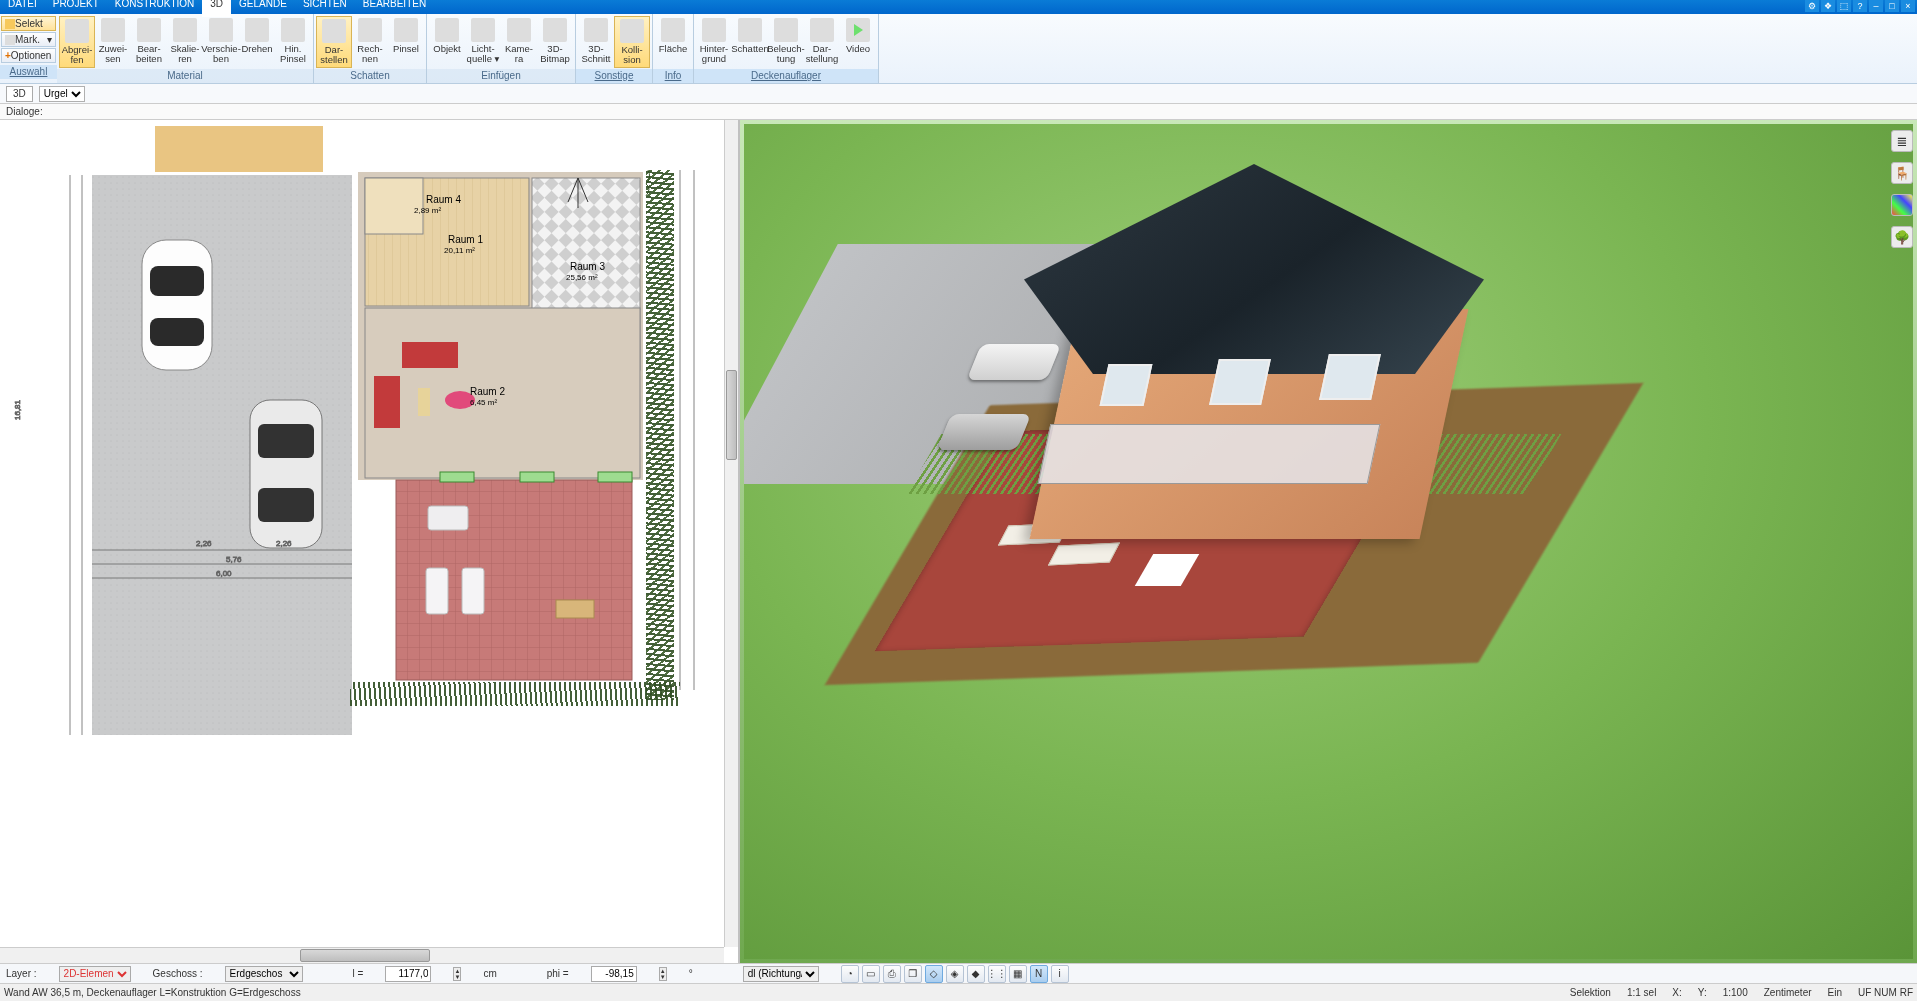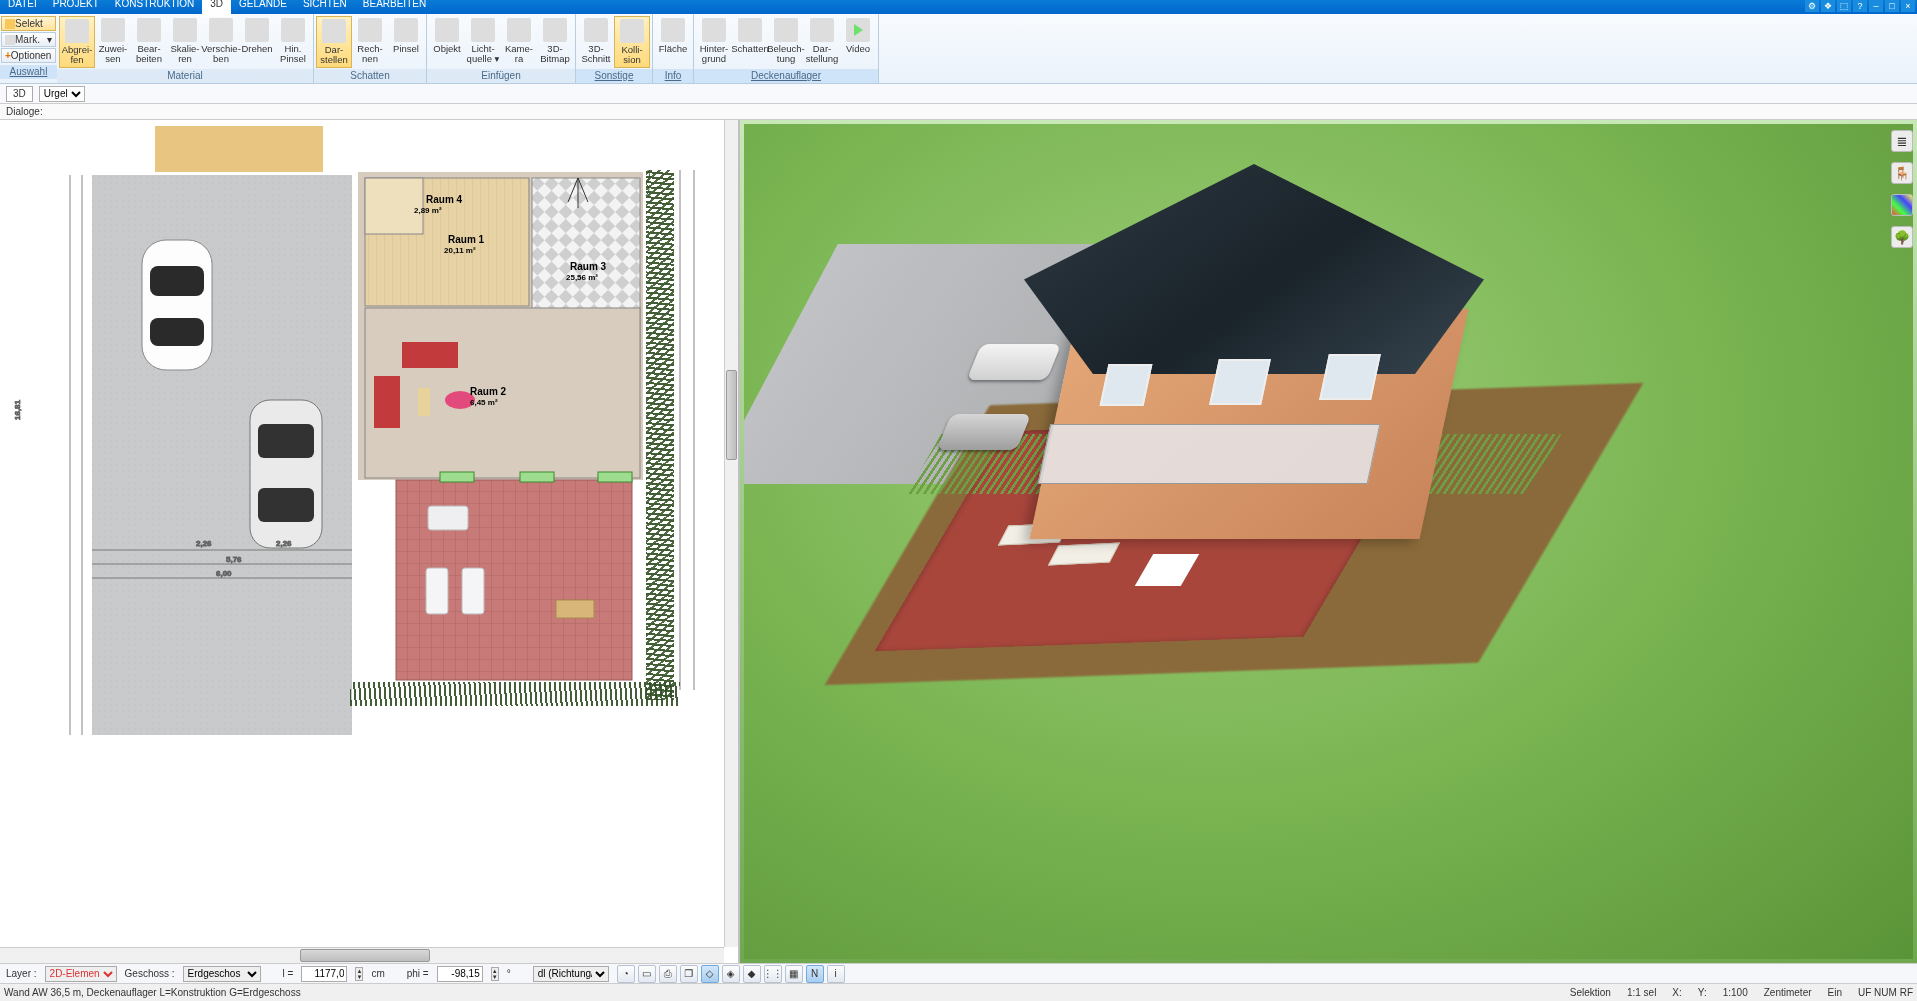--- a/index.html
+++ b/index.html
@@ -35,21 +35,21 @@
 .i-house{background:linear-gradient(#fff,#dce5ef);} .i-play{background:radial-gradient(circle,#333,#000);position:relative;}
 .i-play::after{content:'';position:absolute;left:8px;top:6px;border-left:9px solid #6ee06e;border-top:6px solid transparent;border-bottom:6px solid transparent;}
 
 
 .subbar { height:20px; background:#f7f9fc; border-bottom:1px solid #ccc; display:flex; align-items:center; padding:0 6px; gap:6px; font-size:10px; }
 .subbar select,.subbar input { font-size:10px; height:16px; border:1px solid #b0b0b0; background:#fff; }
 .dlgbar { height:16px; border-bottom:1px solid #ccc; padding:0 6px; font-size:10px; line-height:16px; background:#fafafa; }
 
 
 .workspace { position:absolute; top:120px; left:0; right:0; bottom:38px; display:flex; }
-.view2d { width:740px; border-right:2px solid #c0c0c0; background:#fff; position:relative; overflow:hidden;font-weight:bold; }
+.view2d { width:740px; border-right:2px solid #c0c0c0; background:#fff; position:relative; overflow:hidden; }
 .view2d .scrollv { position:absolute; right:0; top:0; bottom:16px; width:14px; background:#f0f0f0; border-left:1px solid #ccc; }
 .view2d .scrollv .thumb { position:absolute; left:1px; right:1px; top:250px; height:90px; background:linear-gradient(90deg,#d8d8d8,#bebebe); border:1px solid #999; border-radius:2px;}
 .view2d .scrollh { position:absolute; left:0; right:14px; bottom:0; height:16px; background:#f0f0f0; border-top:1px solid #ccc; }
 .view2d .scrollh .thumb { position:absolute; top:1px; bottom:1px; left:300px; width:130px; background:linear-gradient(#d8d8d8,#bebebe); border:1px solid #999; border-radius:2px;}
 
 .plan-svg { position:absolute; left:0; top:0; }
 
 .view3d { flex:1; position:relative; background:linear-gradient(#c8e8b8,#6fa84f); }
 .render { position:absolute; inset:4px; background:#6fa84f; overflow:hidden; }
 .ground { position:absolute; inset:0; background:radial-gradient(ellipse at 40% 35%,#9fcf7a 0%,#7ab552 50%,#5a9438 100%); }
@@ -61,21 +61,21 @@
 .roof { position:absolute; left:280px; top:40px; width:460px; height:210px; background:linear-gradient(145deg,#2e3942 0%,#1a232a 55%,#374650 100%); clip-path:polygon(50% 0%,100% 55%,85% 100%,15% 100%,0% 55%); filter:drop-shadow(0 6px 6px rgba(0,0,0,.35)); }
 .car { position:absolute; width:80px; height:36px; border-radius:8px; background:linear-gradient(#f4f4f4,#d0d0d0); box-shadow:0 2px 3px rgba(0,0,0,.4); transform:skewX(-22deg);}
 .car.c2{ background:linear-gradient(#d6d6d6,#9e9e9e);}
 .grass-row{position:absolute;left:180px;top:310px;width:620px;height:60px;background:repeating-linear-gradient(95deg,#6ea043 0 3px,transparent 3px 7px);transform:skewX(-30deg);}
 .lounger{position:absolute;width:60px;height:20px;background:#f2efe6;border:1px solid #cfc8b6;transform:skewX(-30deg) rotate(-3deg);}
 .table3d{position:absolute;width:46px;height:32px;background:#fff;transform:skewX(-30deg);}
 .right-tools { position:absolute; right:4px; top:10px; display:flex; flex-direction:column; gap:10px; }
 .right-tools span { width:22px; height:22px; background:#ececec; border:1px solid #bbb; border-radius:3px; display:flex; align-items:center; justify-content:center; font-size:13px; }
 
 
-.bottombar { position:absolute; left:0; right:0; bottom:18px; height:20px; background:#f5f7fa; border-top:1px solid #ccc; display:flex; align-items:center; gap:8px; padding:0 6px; font-size:10px; }
+.bottombar { position:absolute; left:0; right:0; bottom:18px; height:20px; background:#f5f7fa; border-top:1px solid #ccc; display:flex; align-items:center; gap:22px; padding:0 6px; font-size:10px; }
 .bottombar select,.bottombar input{ font-size:10px; height:16px; border:1px solid #aaa; }
 .bottombar input[type=text]{ width:46px; text-align:right; padding-right:2px;}
 .bb-icons{ display:flex; gap:3px; }
 .bb-icons span{ width:18px; height:18px; background:linear-gradient(#fdfdfd,#e3e9f1); border:1px solid #b5c3d4; border-radius:2px; display:flex;align-items:center;justify-content:center;font-size:10px;}
 .bb-icons span.on{ background:linear-gradient(#d2e7fb,#a9cdef); border-color:#6faadf;}
 
 .statusbar { position:absolute; left:0; right:0; bottom:0; height:18px; background:#f0f0f0; border-top:1px solid #ccc; display:flex; align-items:center; font-size:10px; padding:0 4px; }
 .statusbar .r{ margin-left:auto; display:flex; gap:16px; }
 </style>
 </head>

